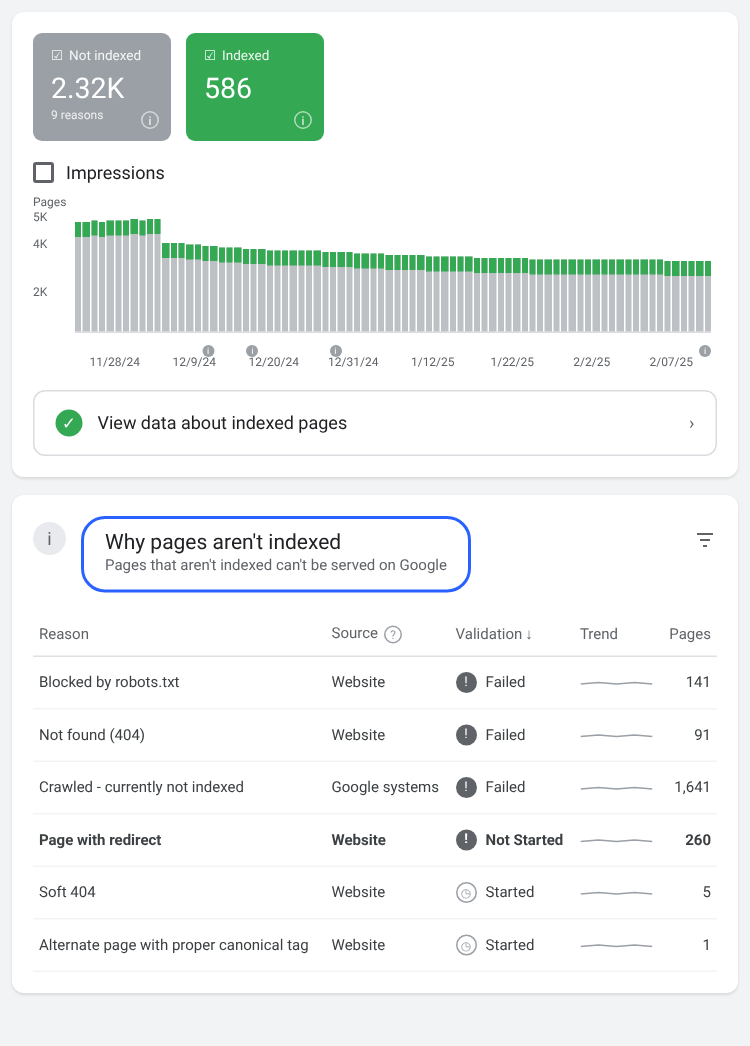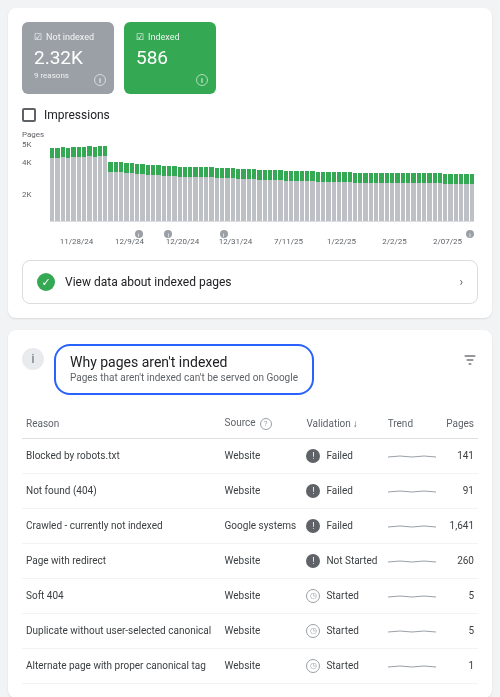--- a/index.html
+++ b/index.html
@@ -30,21 +30,21 @@
 .section-hdr{display:flex;align-items:flex-start;gap:10px;margin-bottom:14px}
 .info-circ{width:22px;height:22px;border-radius:50%;background:#e8eaed;display:flex;align-items:center;justify-content:center;color:#5f6368;font-size:12px;flex-shrink:0;margin-top:4px}
 .hdr-text{border:2px solid #2962ff;border-radius:16px;padding:8px 14px 10px;flex:0 0 auto}
 .hdr-title{font-size:14px;color:#202124;margin-bottom:2px}
 .hdr-sub{font-size:10px;color:#5f6368}
 .filter-ic{margin-left:auto;color:#5f6368;padding-top:8px}
 table{width:100%;border-collapse:collapse;font-size:10px}
 th{text-align:left;font-weight:400;color:#5f6368;padding:8px 4px;border-bottom:1px solid #e0e0e0;font-size:10px}
 th.r,td.r{text-align:right}
 td{padding:10px 4px;border-bottom:1px solid #f1f3f4;color:#3c4043;vertical-align:middle}
-.bold td{font-weight:400}
+.bold td{font-weight:700}
 .val-cell{display:flex;align-items:center;gap:6px}
 .ic{width:14px;height:14px;border-radius:50%;display:inline-flex;align-items:center;justify-content:center;font-size:9px;flex-shrink:0}
 .ic-fail{background:#5f6368;color:#fff}
 .ic-clock{border:1.5px solid #9aa0a6;color:#9aa0a6;font-size:8px}
 .trend{width:48px;height:12px;position:relative}
 .trend svg{width:100%;height:100%}
 .help-ic{display:inline-flex;width:12px;height:12px;border:1px solid #9aa0a6;border-radius:50%;align-items:center;justify-content:center;font-size:8px;color:#9aa0a6;margin-left:4px}
 .sort-ic{margin-left:2px}
 </style>
 </head>
@@ -167,21 +167,21 @@
       <div class="marker" style="left:20%">i</div>
       <div class="marker" style="left:27%">i</div>
       <div class="marker" style="left:40%">i</div>
       <div class="marker" style="right:0">i</div>
     </div>
     <div class="x-labels" id="xlabels">
         <span>11/28/24</span>
         <span>12/9/24</span>
         <span>12/20/24</span>
         <span>12/31/24</span>
-        <span>7/11/25</span>
+        <span>1/12/25</span>
         <span>1/22/25</span>
         <span>2/2/25</span>
         <span>2/07/25</span>
       </div>
   </div>
 
   <div class="view-row">
     <div class="check-circ">✓</div>
     <span>View data about indexed pages</span>
     <span class="chev">›</span>
@@ -289,47 +289,31 @@
             </div>
           </td>
           <td>
             <div class="trend"><svg viewBox="0 0 48 12">
                 <path d="M0,7 L12,6 L24,7 L36,6 L48,7" stroke="#9aa0a6" stroke-width="1" fill="none"></path>
               </svg></div>
           </td>
           <td class="r">5</td>
         </tr>
         <tr>
-          <td>Duplicate without user-selected canonical</td>
+          <td>Alternate page with proper canonical tag</td>
           <td>Website</td>
           <td>
             <div class="val-cell">
               <span class="ic ic-clock">◷</span>
               <span>Started</span>
             </div>
           </td>
           <td>
             <div class="trend"><svg viewBox="0 0 48 12">
                 <path d="M0,7 L12,6 L24,7 L36,6 L48,7" stroke="#9aa0a6" stroke-width="1" fill="none"></path>
               </svg></div>
           </td>
-          <td class="r">5</td>
-        </tr>
-        <tr>
-          <td>Alternate page with proper canonical tag</td>
-          <td>Website</td>
-          <td>
-            <div class="val-cell">
-              <span class="ic ic-clock">◷</span>
-              <span>Started</span>
-            </div>
-          </td>
-          <td>
-            <div class="trend"><svg viewBox="0 0 48 12">
-                <path d="M0,7 L12,6 L24,7 L36,6 L48,7" stroke="#9aa0a6" stroke-width="1" fill="none"></path>
-              </svg></div>
-          </td>
           <td class="r">1</td>
         </tr>
       </tbody>
   </table>
 
 </div>
 
 </body></html>

